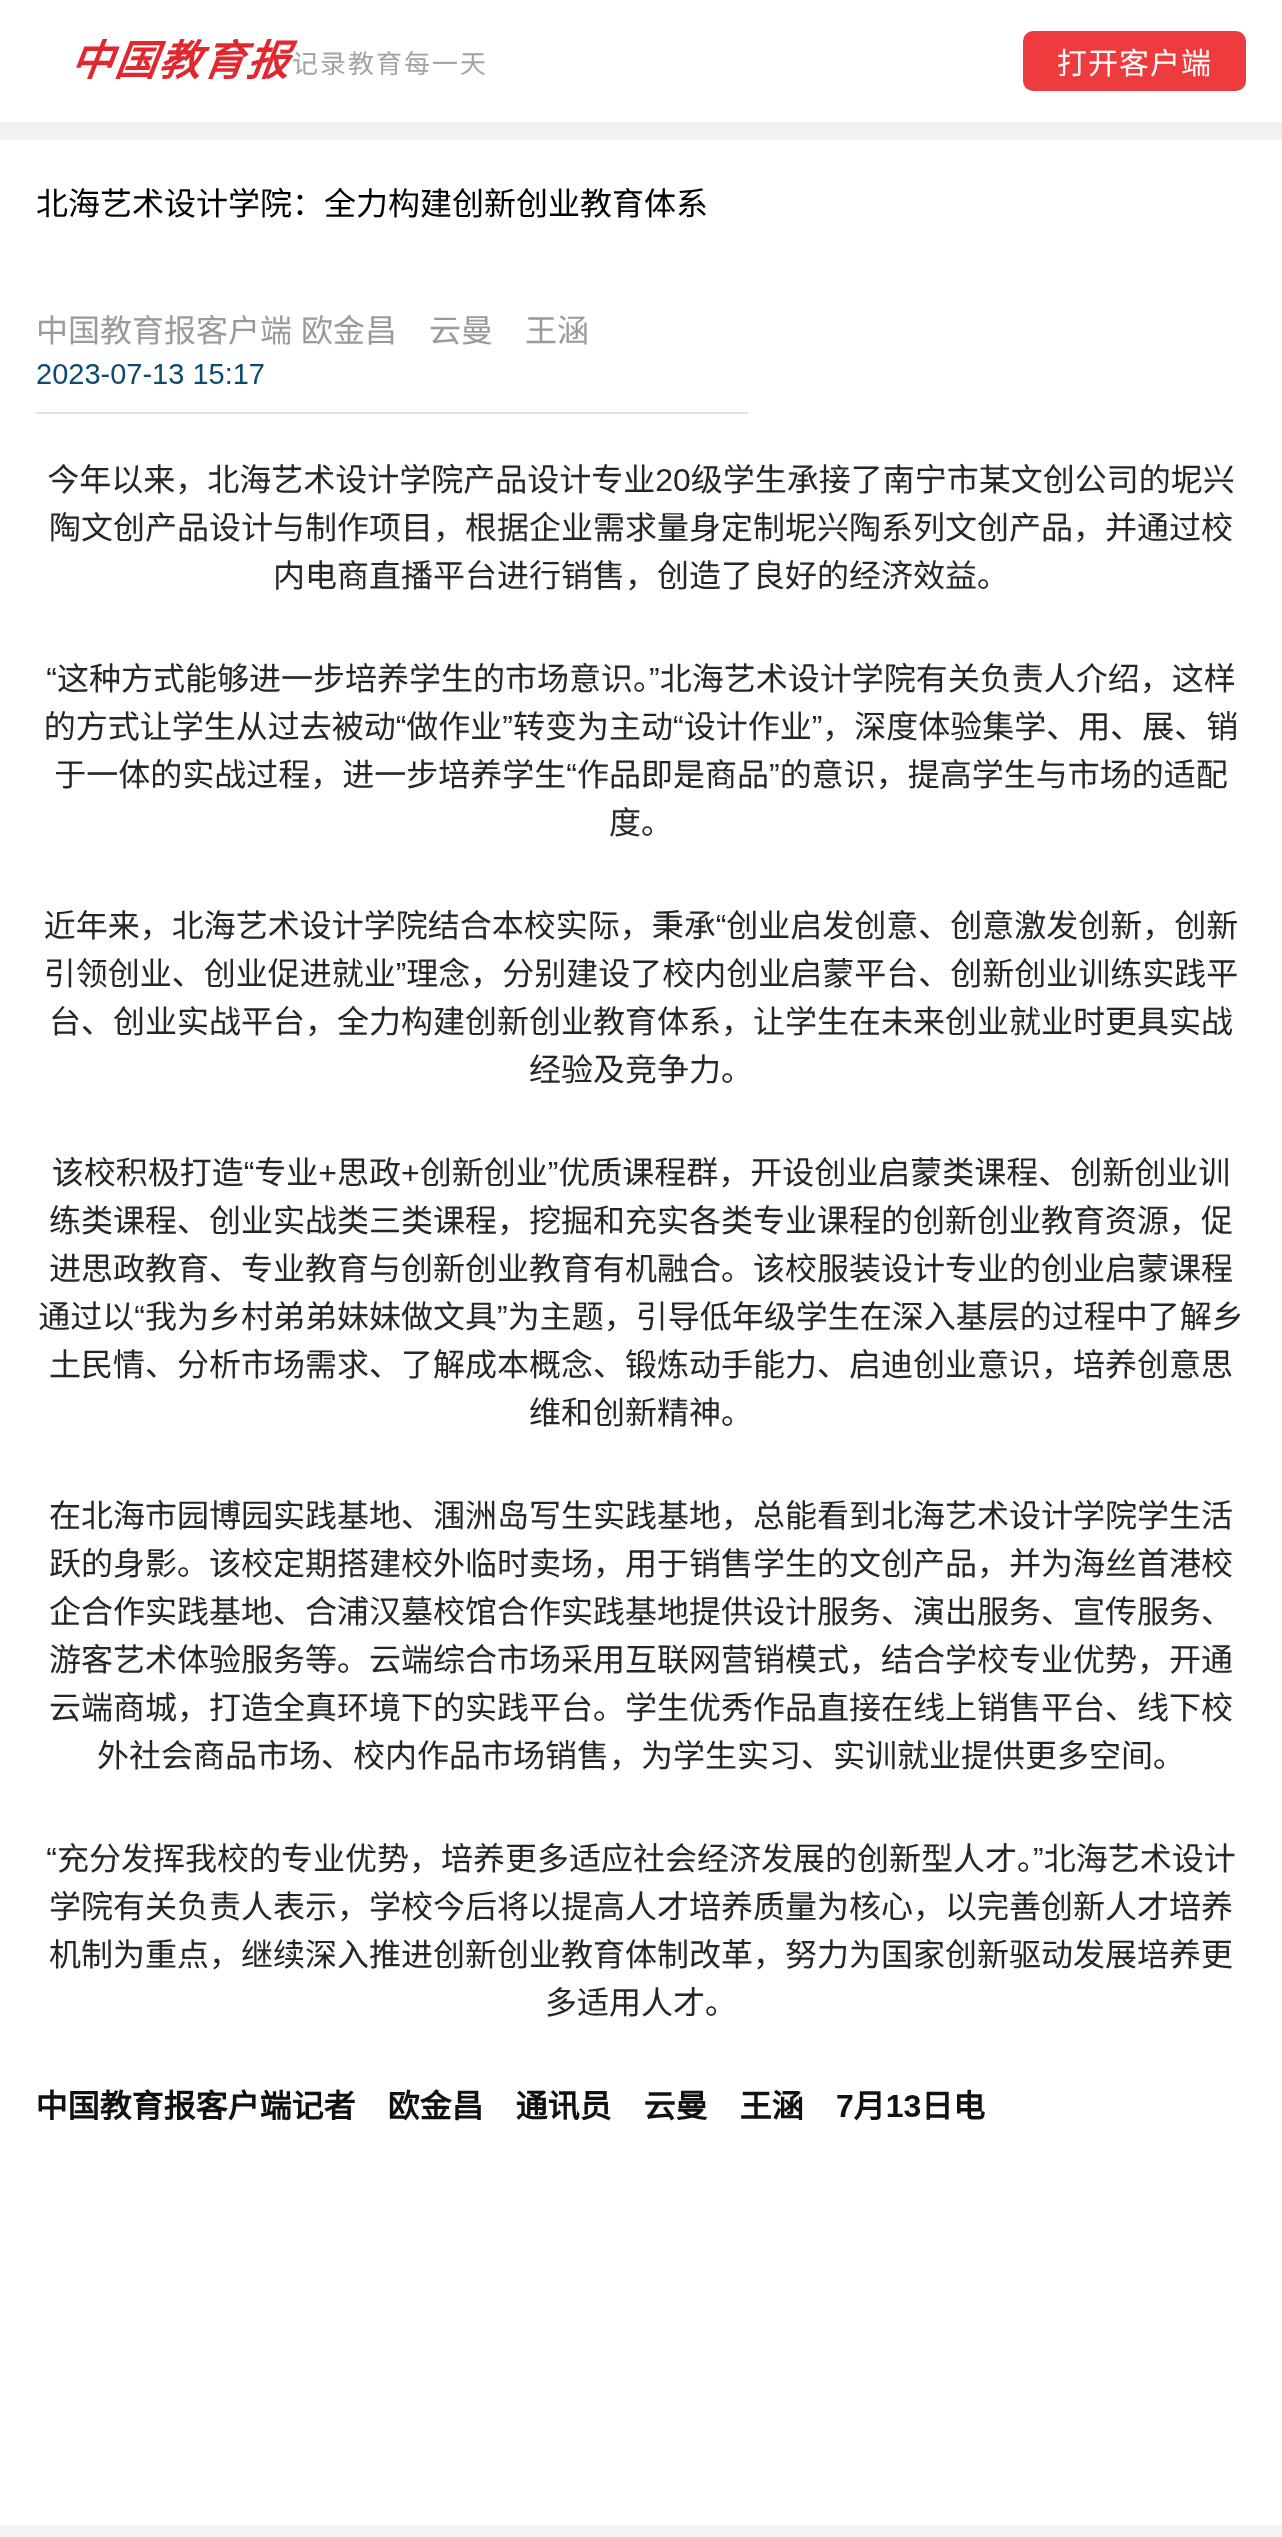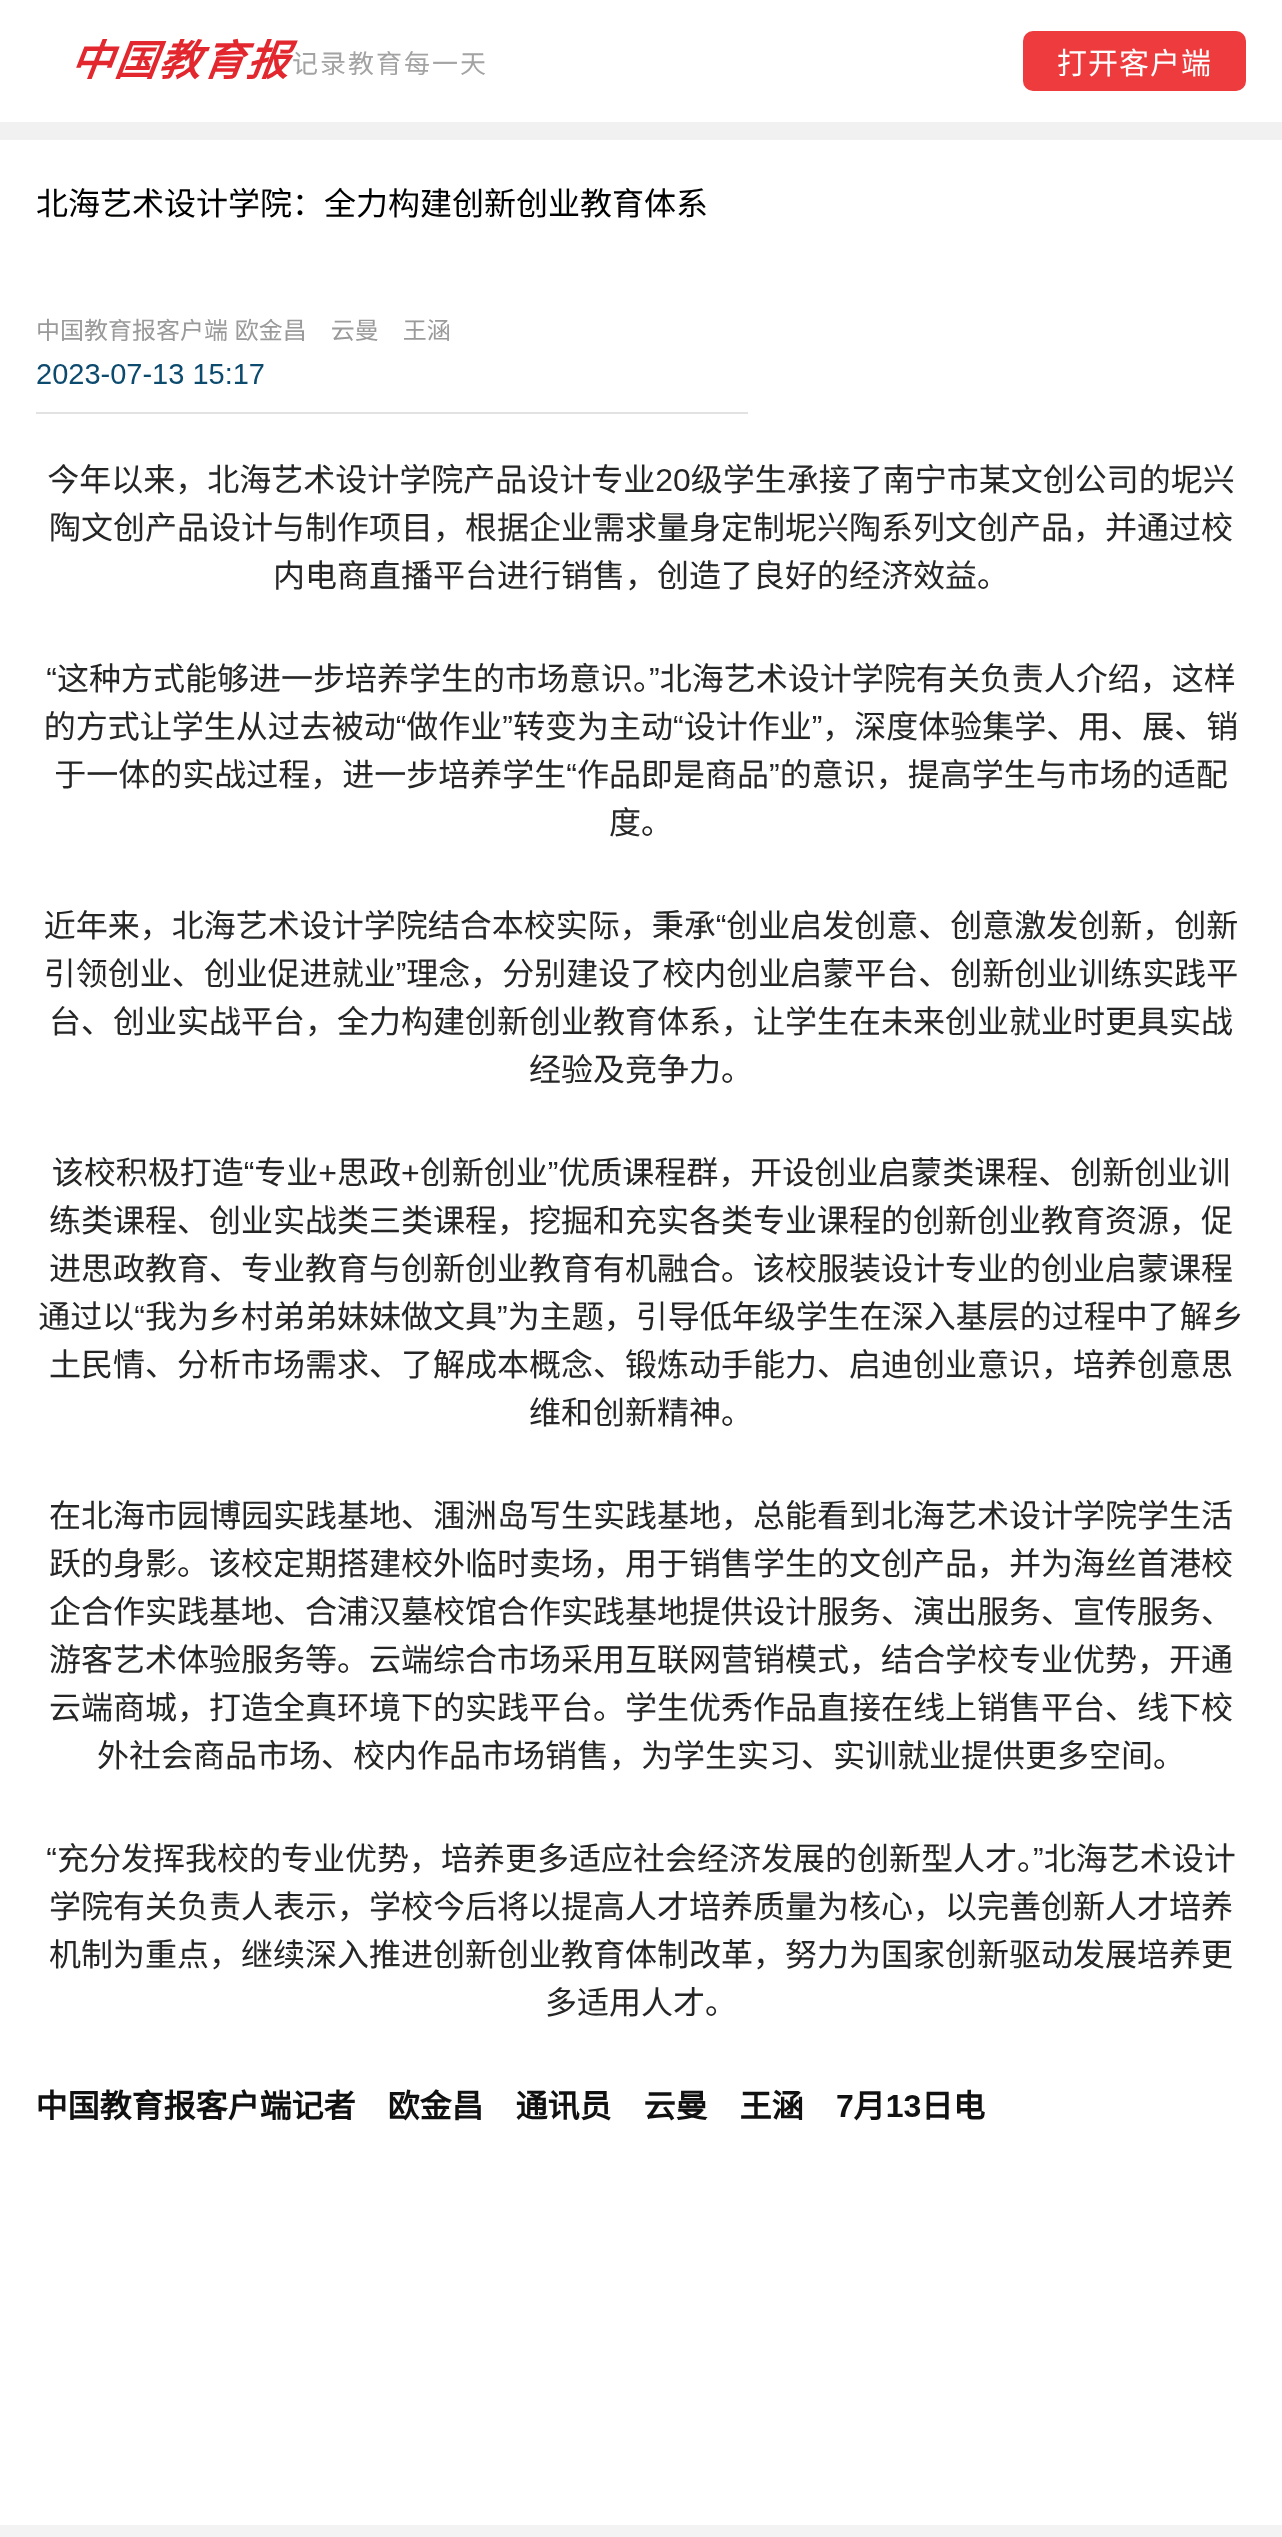--- a/index.html
+++ b/index.html
@@ -72,21 +72,21 @@
   }
   .article-title {
     margin-top: 44px;
     font-size: 32px;
     font-weight: 400;
     line-height: 1.3;
     color: #000000;
   }
   .article-byline {
     margin-top: 88px;
-    font-size: 24px;
+    font-size: 32px;
     line-height: 34px;
     color: #9a9a9a;
   }
   .article-date {
     margin-top: 10px;
     font-size: 29px;
     line-height: 32px;
     color: #0c4a6e;
   }
   .byline-divider {

